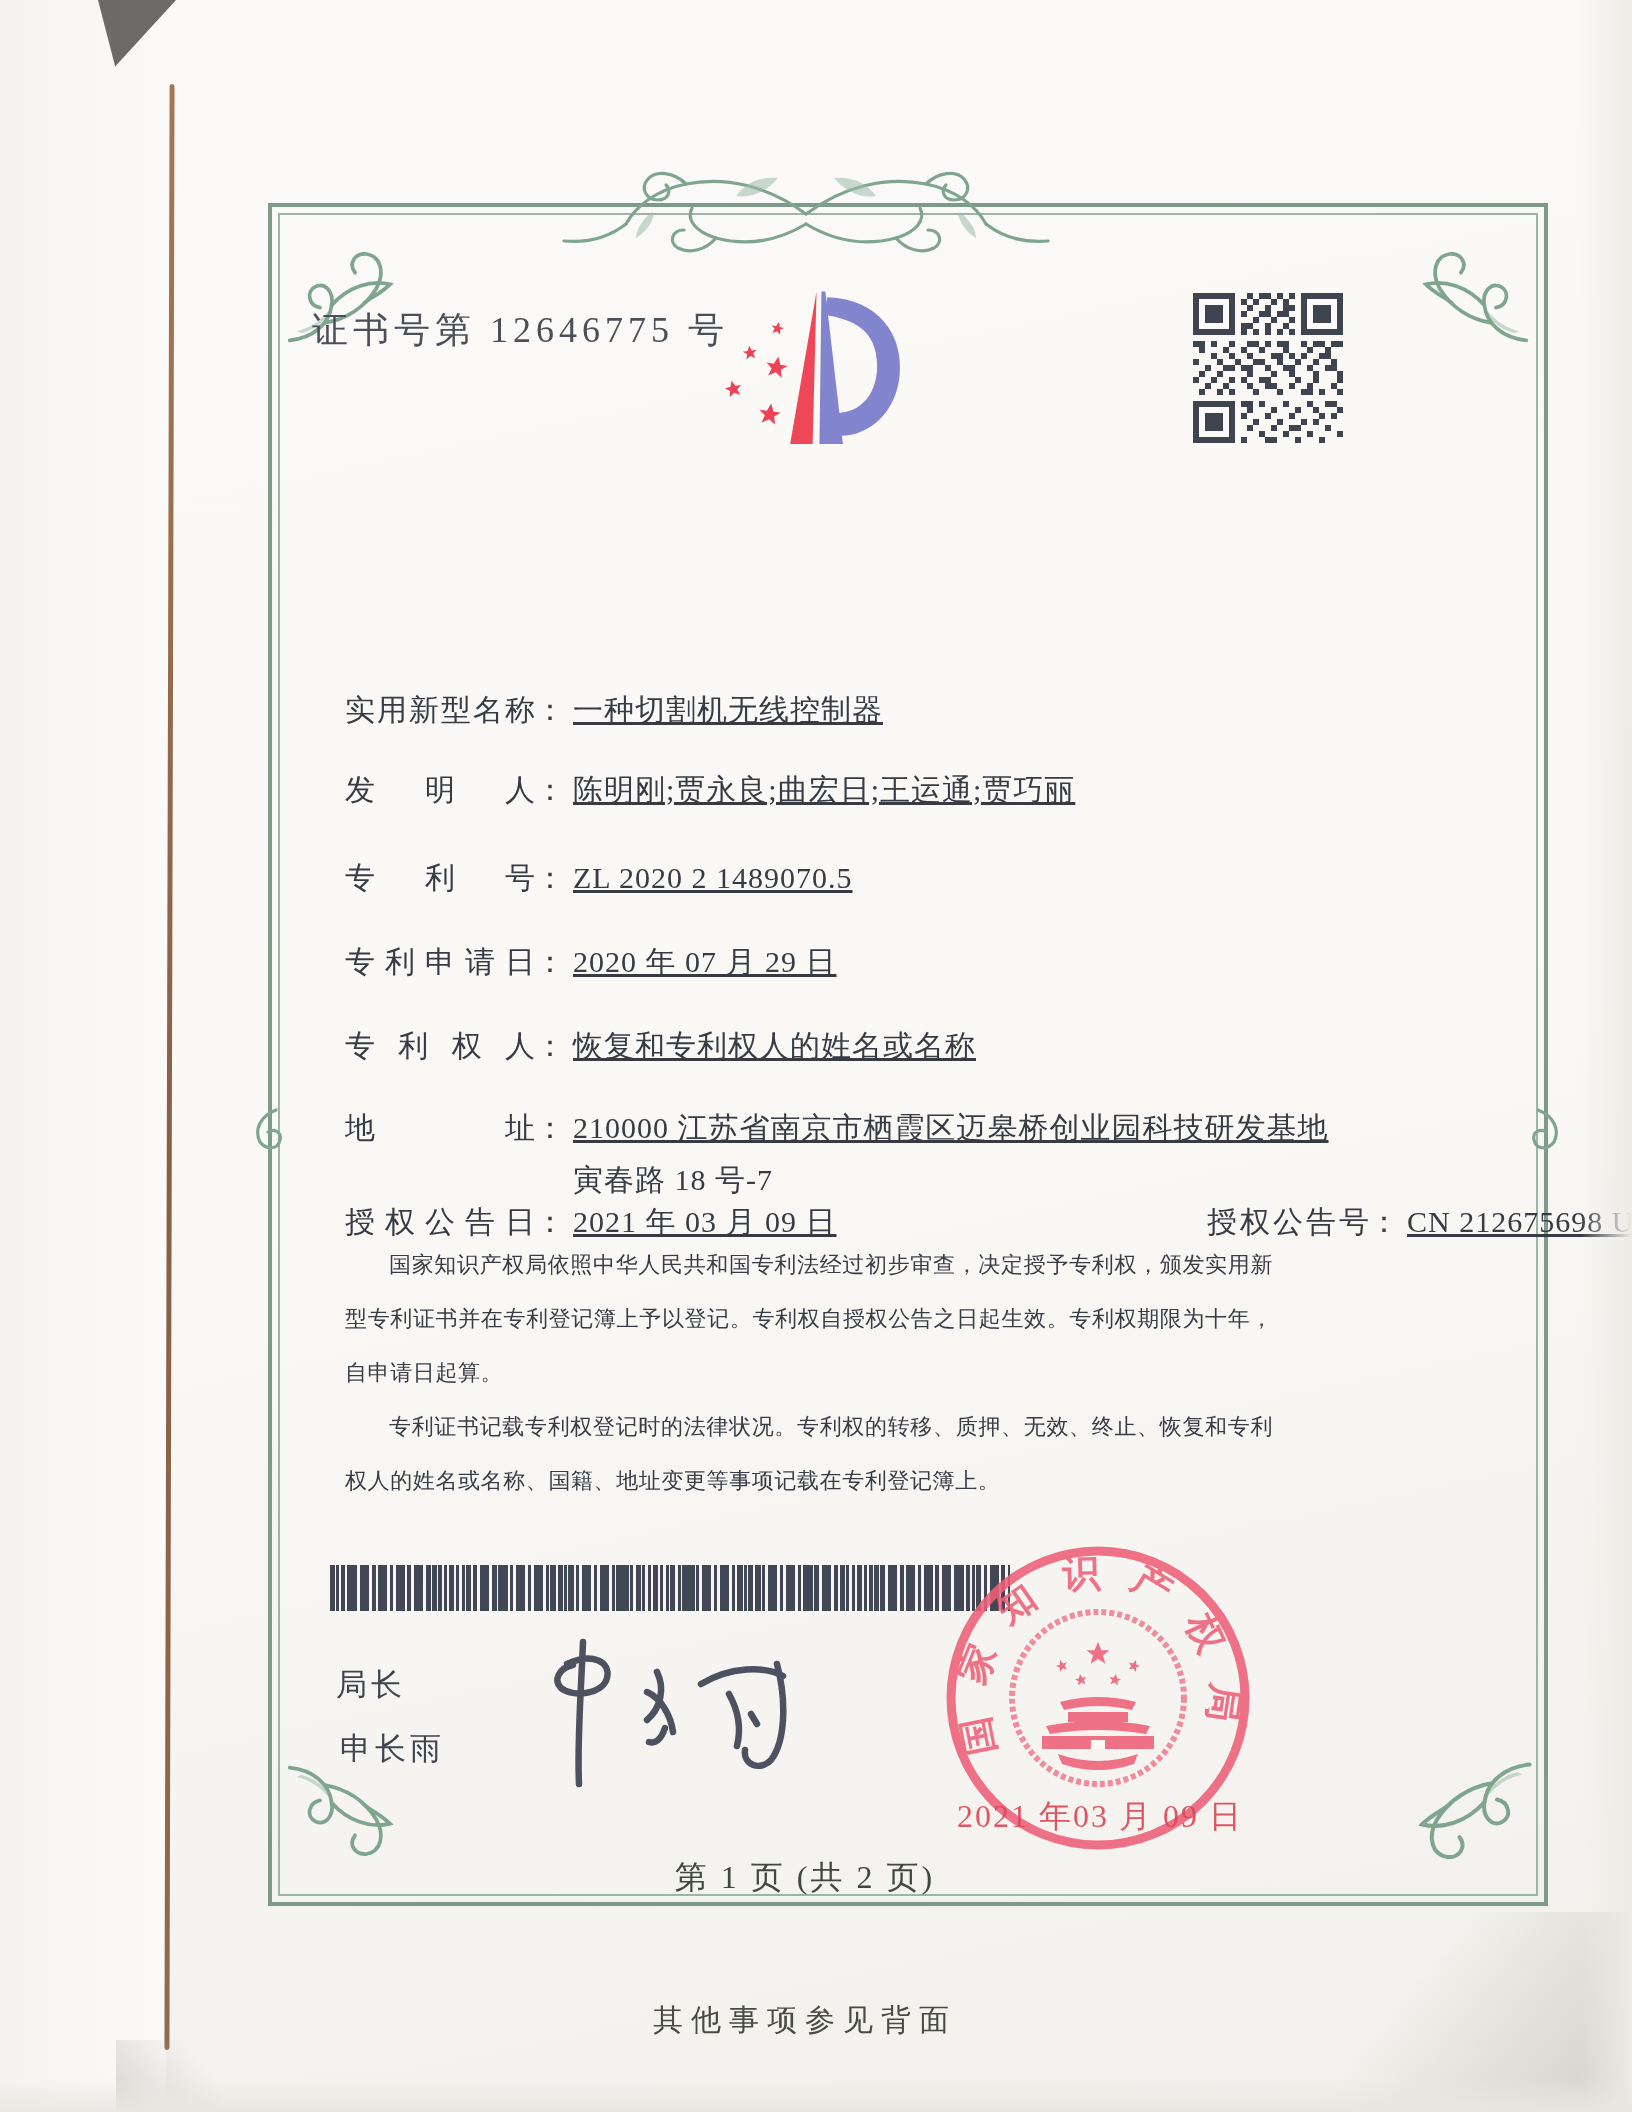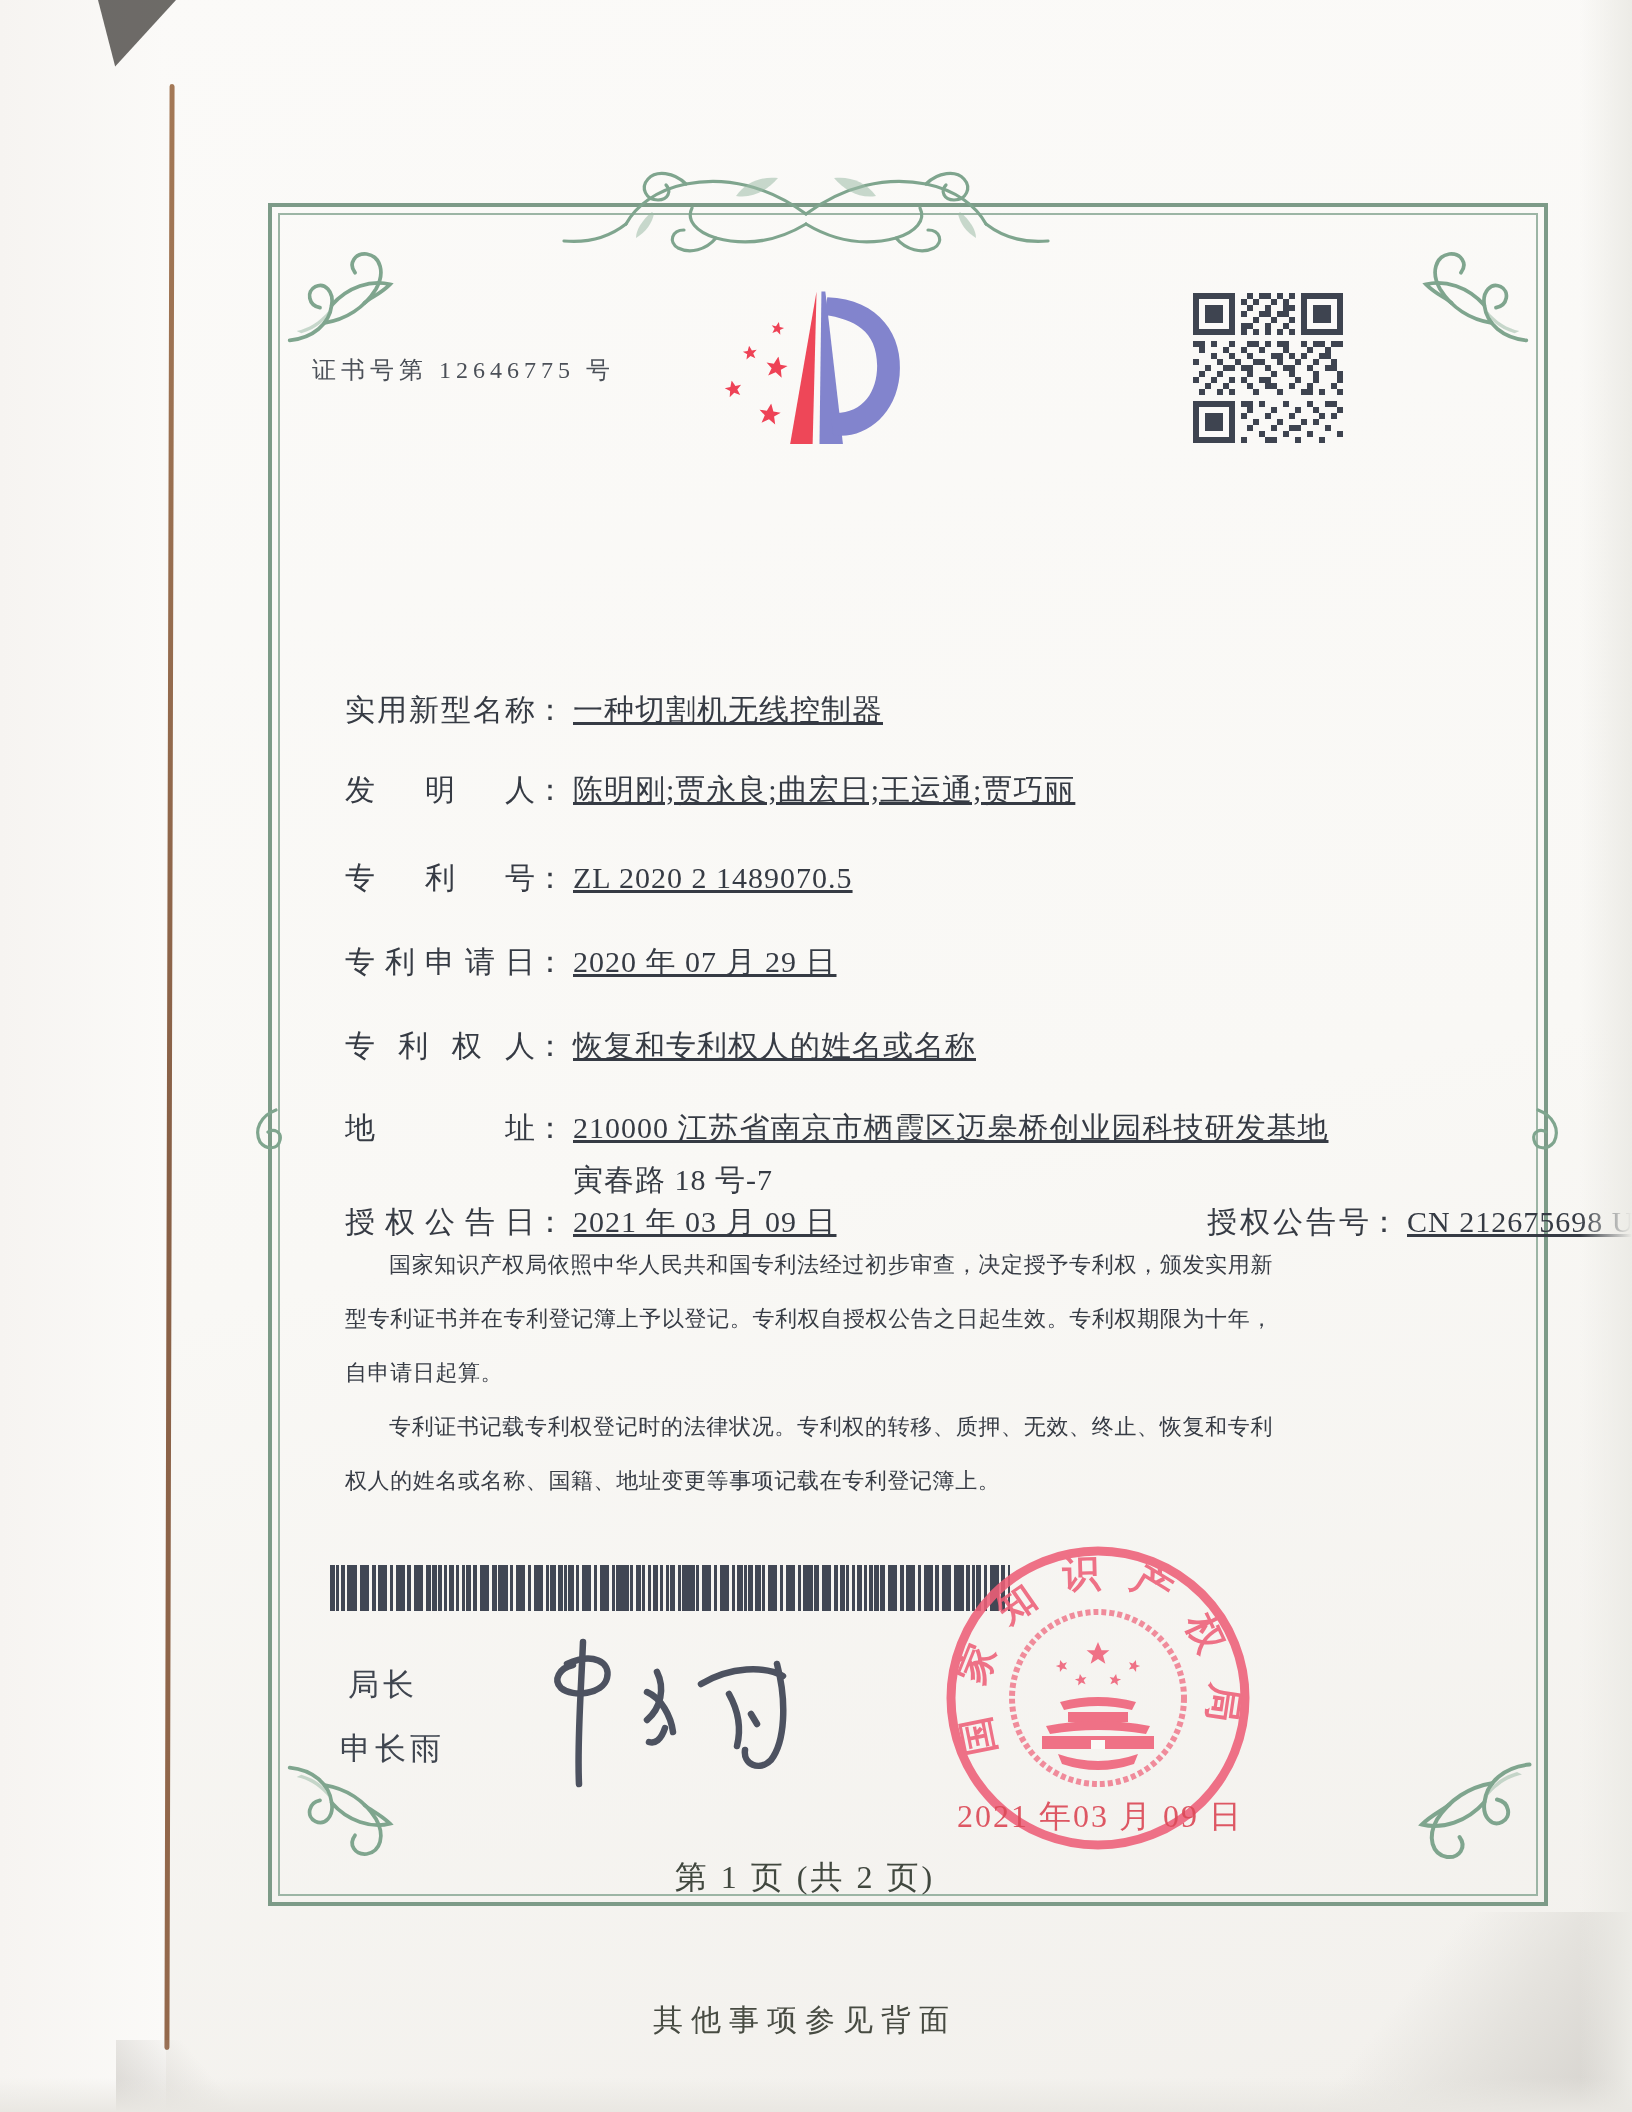--- a/index.html
+++ b/index.html
@@ -29,22 +29,22 @@
   
   .frame-outer { position:absolute; left:268px; top:203px; width:1280px; height:1703px;
                  border:4px solid #7d9b88; }
   .frame-inner { position:absolute; left:6px; top:6px; right:6px; bottom:6px;
                  border:2px solid #9cb5a5; }
 
   .green-ink { stroke:#7fa58e; fill:none; stroke-width:3.2; stroke-linecap:round; }
   .green-leaf { fill:#9dbba7; opacity:.55; stroke:none; }
 
   
-  .cert-no { position:absolute; left:312px; top:306px; font-size:24px; letter-spacing:5px;
-             color:#4b5058;margin-top:48px; }
+  .cert-no { position:absolute; left:312px; top:306px; font-size:36px; letter-spacing:5px;
+             color:#4b5058; }
   .title { position:absolute; left:340px; top:510px; width:930px; text-align:center;
            font-size:62px; font-weight:600; letter-spacing:14px; padding-left:14px; color:#3a404a; }
 
   .row { position:absolute; left:345px; width:1050px; font-size:30px; color:#363b44; white-space:nowrap; }
   .flabel { display:inline-block; width:190px; text-align:justify; text-align-last:justify;
             vertical-align:top; }
   .colon { display:inline-block; margin-right:8px; }
   .fvalue { letter-spacing:1px;text-decoration:underline; }
   .addr2 { position:absolute; left:573px; top:1160px; font-size:30px; color:#363b44; letter-spacing:1px; }
   .grant-right { position:absolute; left:862px; top:0; font-size:30px; color:#363b44; white-space:nowrap; }
@@ -53,21 +53,21 @@
   .paras { position:absolute; left:345px; top:1238px; width:928px; font-size:22px;
            line-height:54px; color:#373c45; text-align:justify; }
   .paras p { text-indent:2em; letter-spacing:.6px; }
 
   .barcode { position:absolute; left:330px; top:1565px; width:680px; height:46px;
              background:
                repeating-linear-gradient(90deg,#414754 0 3px,transparent 3px 6px),
                repeating-linear-gradient(90deg,#414754 0 2px,transparent 2px 11px),
                repeating-linear-gradient(90deg,#414754 0 5px,transparent 5px 17px); }
 
-  .director-title { position:absolute; left:348px; top:1664px; font-size:31px; letter-spacing:4px; color:#3f454f; }
+  .director-title { position:absolute; left:336px; top:1664px; font-size:31px; letter-spacing:4px; color:#3f454f; }
   .director-name  { position:absolute; left:340px; top:1728px; font-size:31px; letter-spacing:4px; color:#3f454f; }
 
   .signature { position:absolute; left:515px; top:1628px; }
 
   .seal { position:absolute; left:928px; top:1528px; }
   .seal-date { position:absolute; left:935px; top:1795px; width:330px; text-align:center;
                font-size:32px; color:#dc4a58; letter-spacing:2px; opacity:.92; }
 
   .page-note { position:absolute; left:340px; top:1856px; width:930px; text-align:center;
                font-size:32px; color:#41483f; letter-spacing:3px; }

